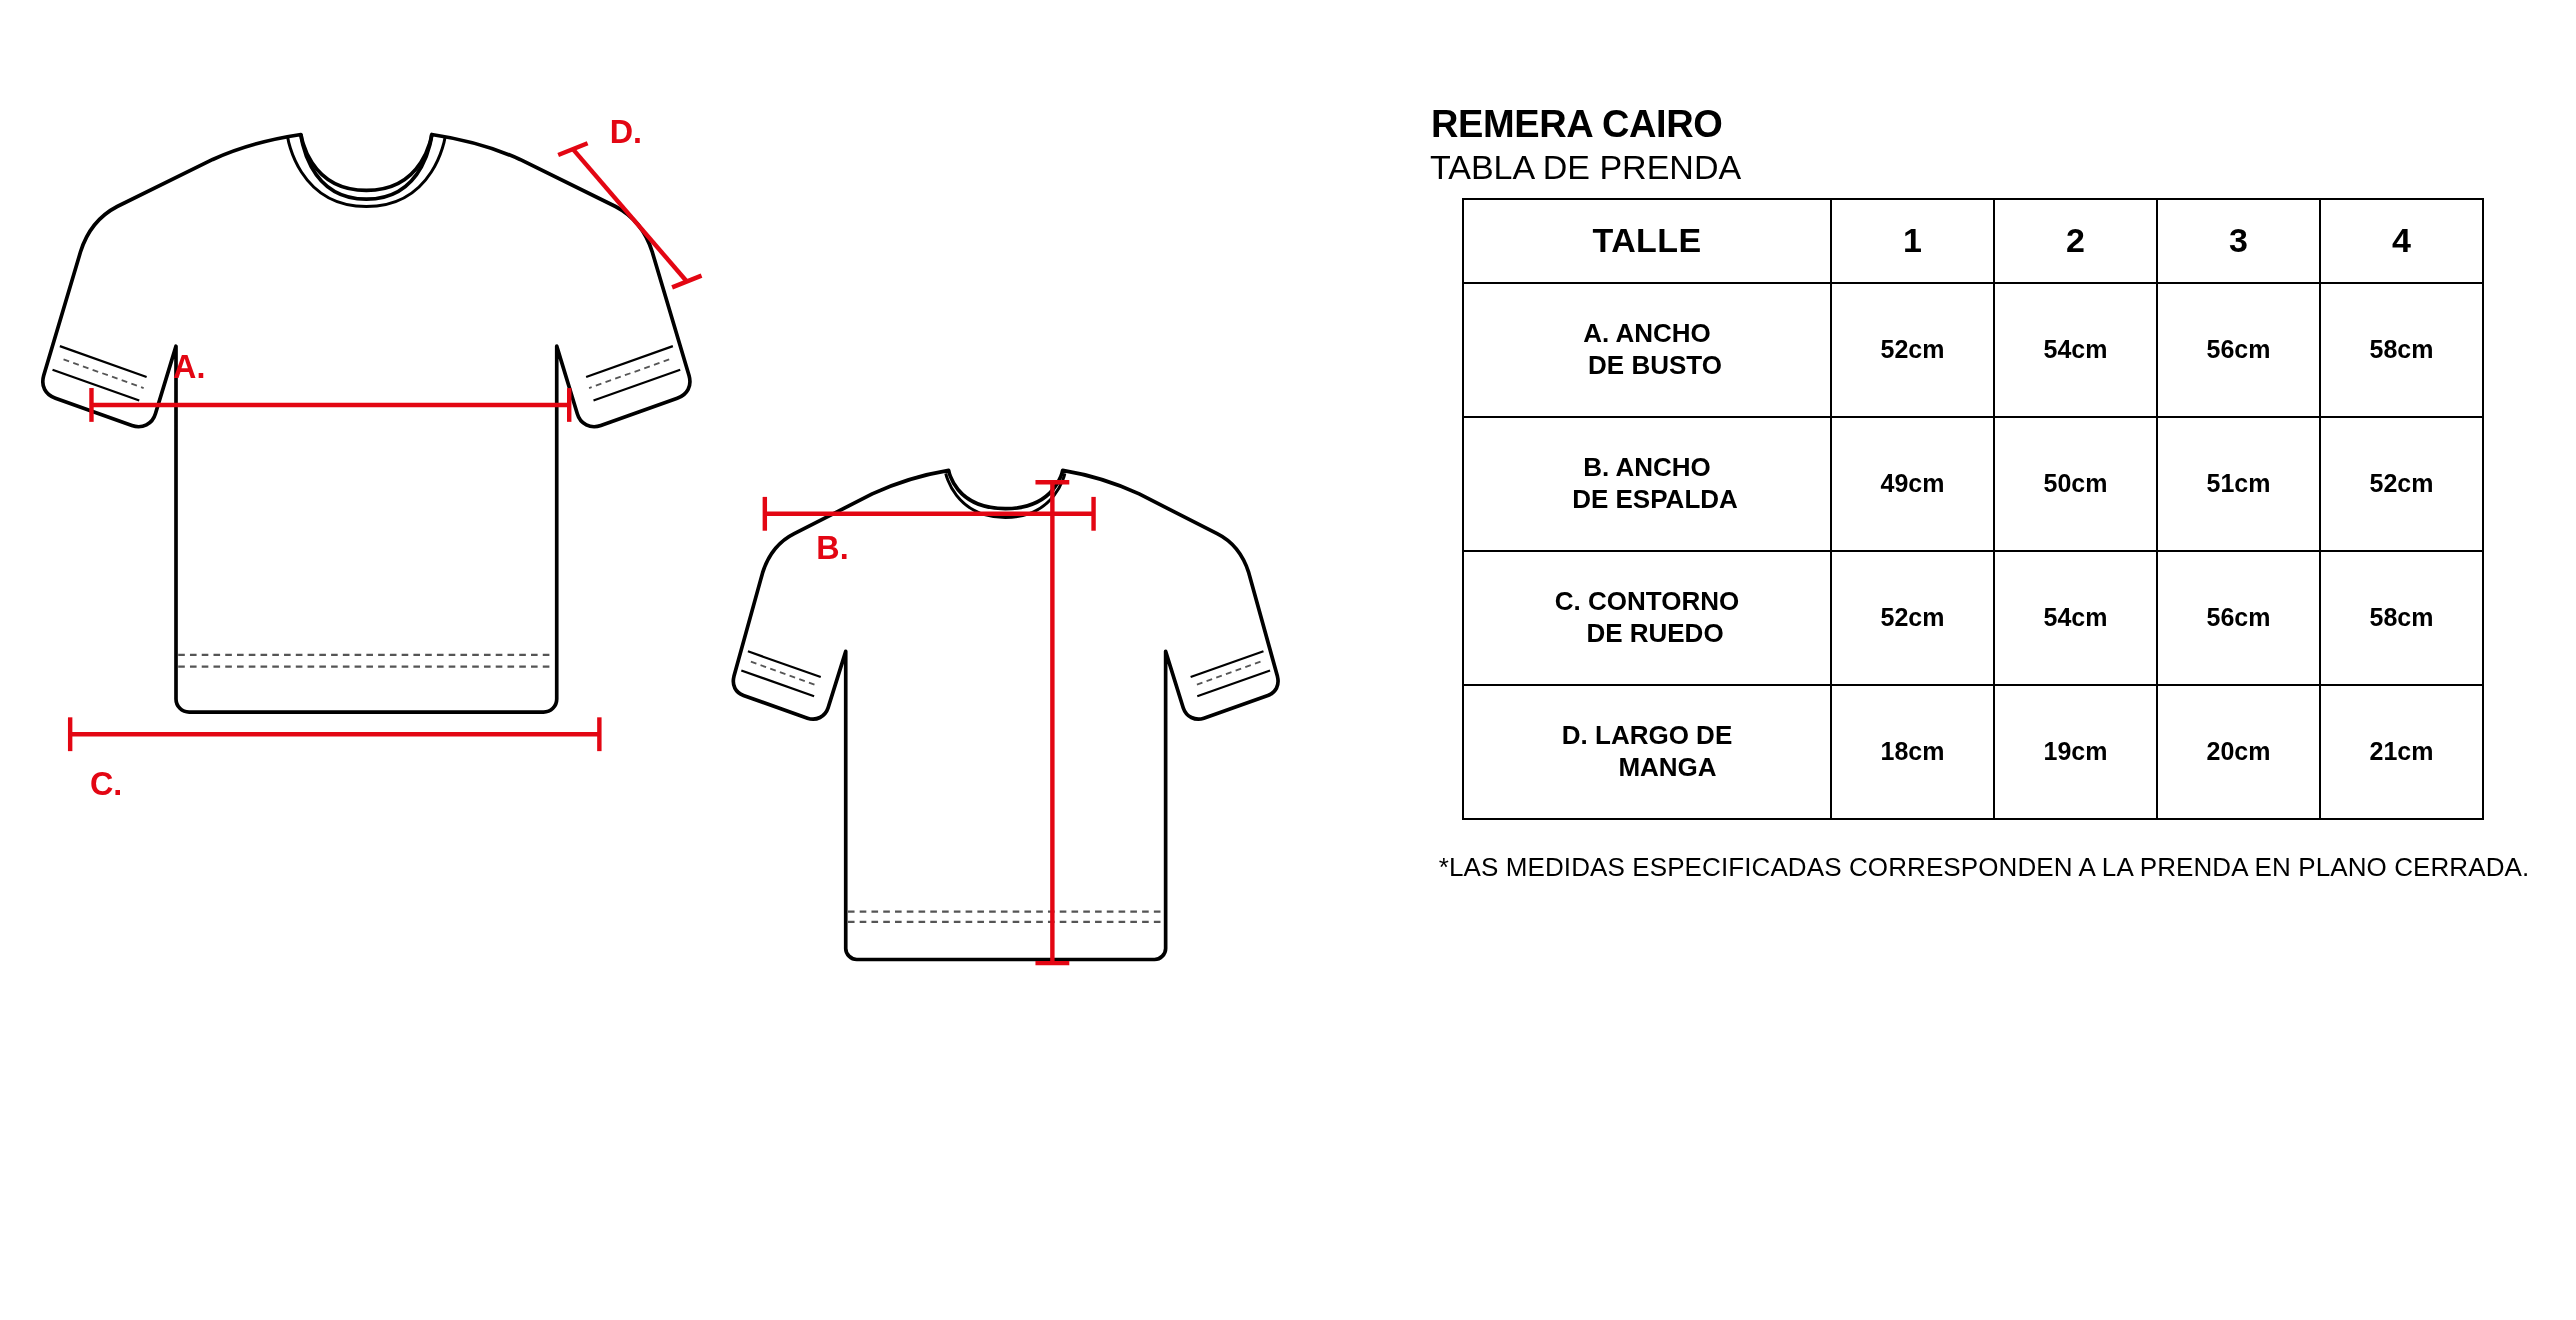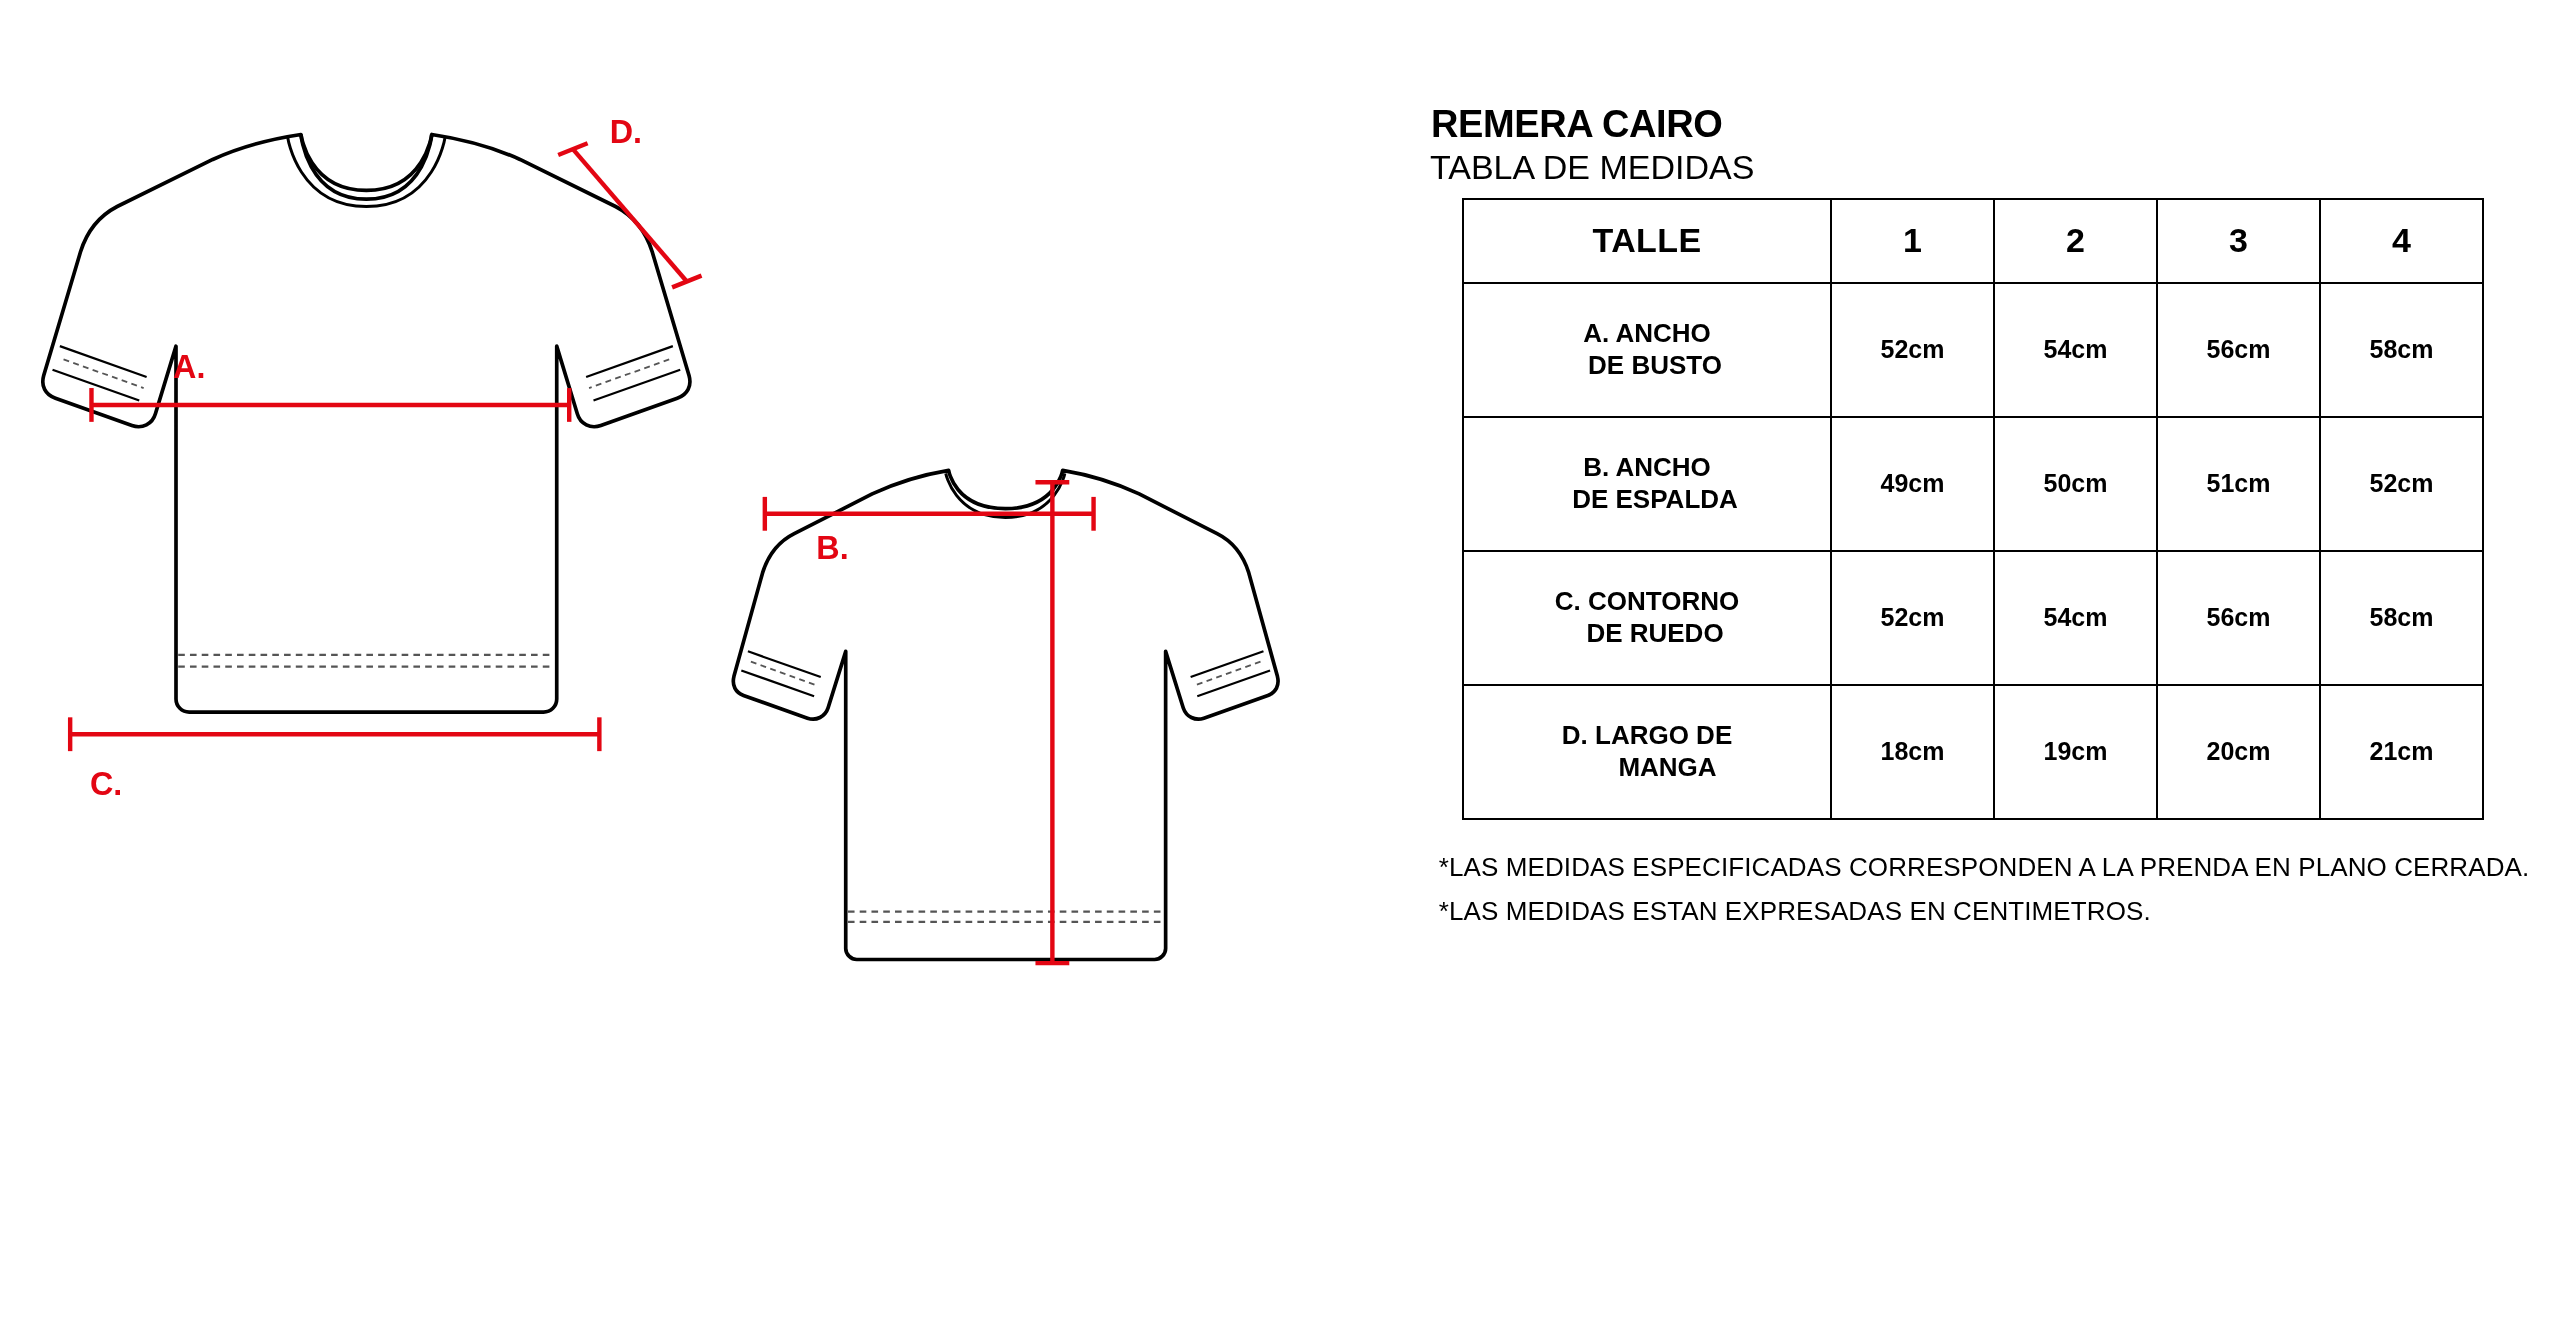--- a/index.html
+++ b/index.html
@@ -263,21 +263,21 @@
       <line x1="418" y1="56" x2="464" y2="56"></line>
       <line x1="418" y1="710" x2="464" y2="710"></line>
       <line x1="441" y1="56" x2="441" y2="710"></line>
     </g>
   </svg>
 
   <div id="spec-panel">
 
     <div id="title-block">
       <div id="product-title">REMERA CAIRO</div>
-      <div id="table-subtitle">TABLA DE MEDIDAS</div>
+      <div id="table-subtitle">TABLA DE PRENDA</div>
     </div>
 
     <table id="measure-table">
       <colgroup>
         <col class="c-label">
         <col class="c-size">
         <col class="c-size">
         <col class="c-size">
         <col class="c-size">
       </colgroup>
@@ -335,18 +335,17 @@
           <td class="val">20cm</td>
           <td class="val">21cm</td>
         </tr>
 
 
       </tbody>
     </table>
 
     <div id="notes">
       <p>*LAS MEDIDAS ESPECIFICADAS CORRESPONDEN A LA PRENDA EN PLANO CERRADA.</p>
-      <p>*LAS MEDIDAS ESTAN EXPRESADAS EN CENTIMETROS.</p>
     </div>
 
   </div>
 </div>
 
 
 </body></html>

